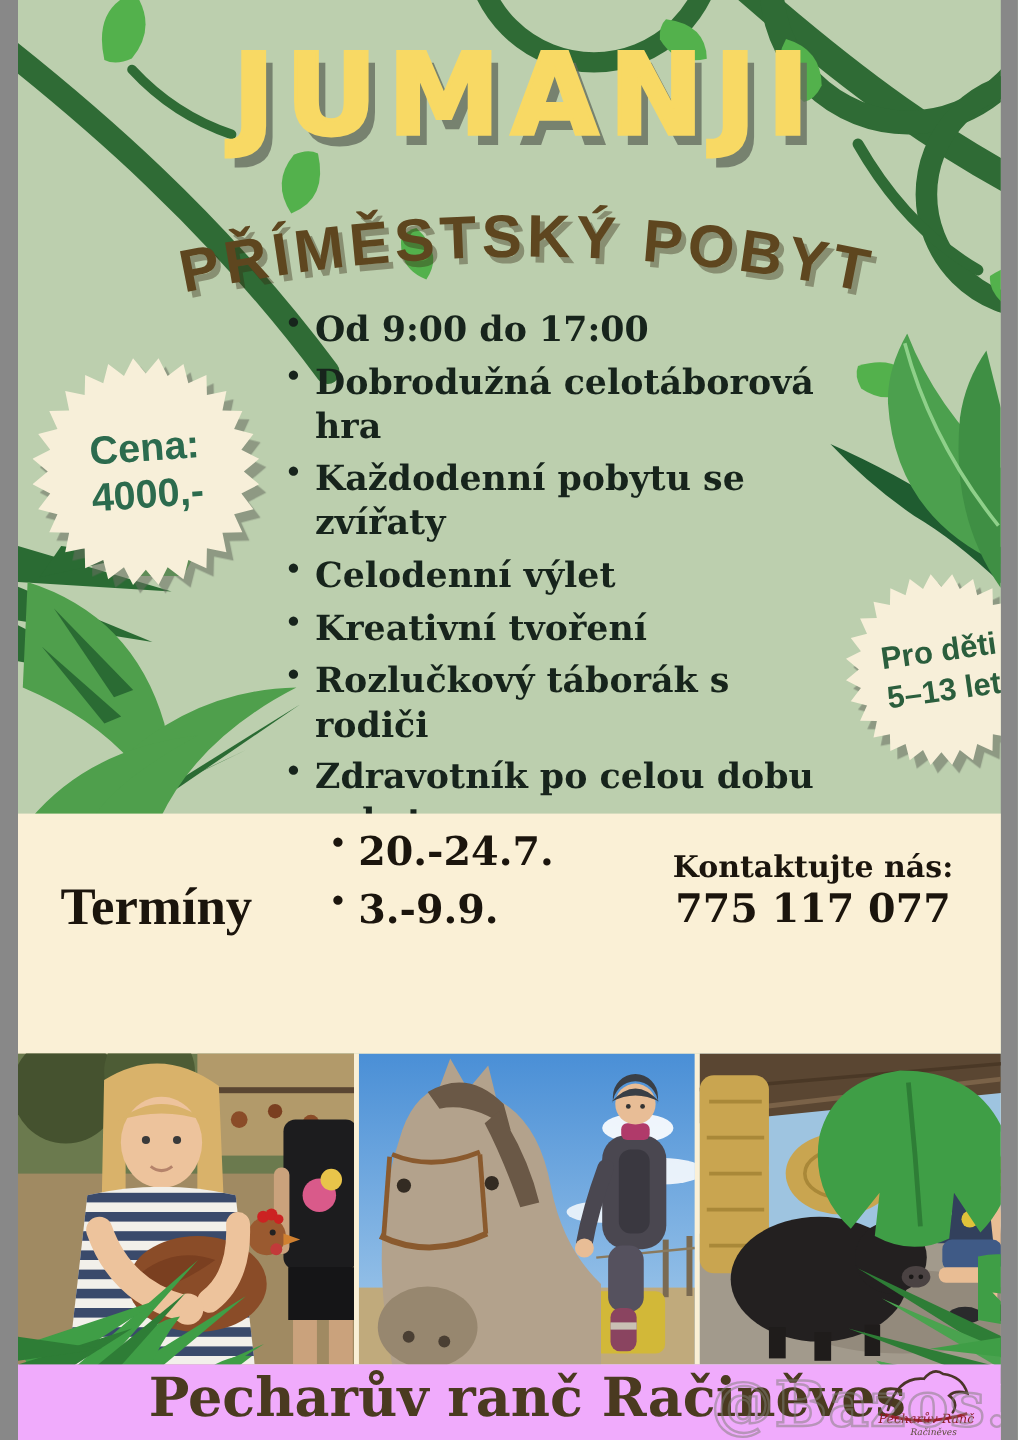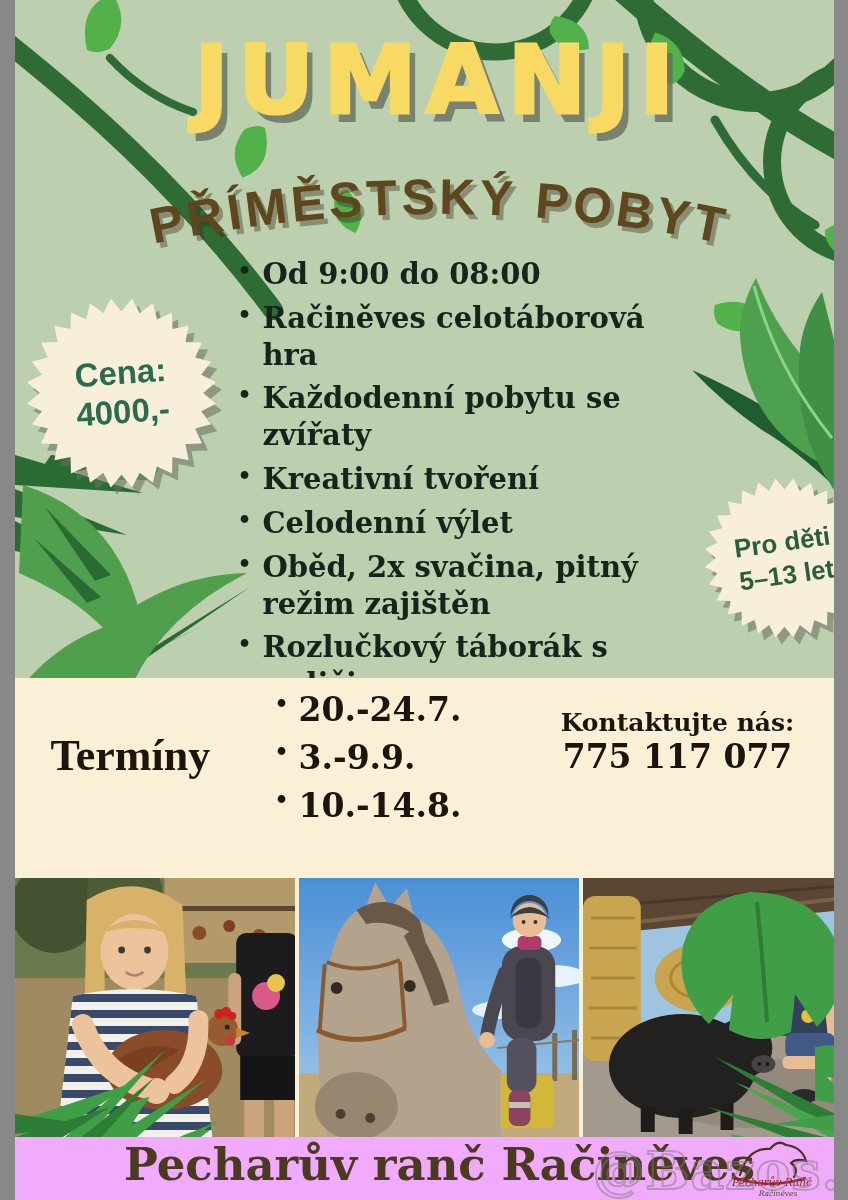--- a/index.html
+++ b/index.html
@@ -132,26 +132,25 @@
       </defs>
     <text class="sub-shadow" transform="translate(4,5)">
       <textPath href="#subArc" startOffset="50%" text-anchor="middle">PŘÍMĚSTSKÝ POBYT</textPath>
     </text>
     <text class="sub-main">
       <textPath href="#subArc" startOffset="50%" text-anchor="middle">PŘÍMĚSTSKÝ POBYT</textPath>
     </text>
   </svg>
 
   <ul class="features">
-    <li>Od 9:00 do 08:00</li>
-    <li>Račiněves celotáborová hra</li>
+    <li>Od 9:00 do 17:00</li>
+    <li>Dobrodužná celotáborová hra</li>
     <li>Každodenní pobytu se zvířaty</li>
+    <li>Celodenní výlet</li>
     <li>Kreativní tvoření</li>
-    <li>Celodenní výlet</li>
-    <li>Oběd, 2x svačina, pitný režim zajištěn</li>
     <li>Rozlučkový táborák s rodiči</li>
     <li>Zdravotník po celou dobu pobytu</li>
   </ul>
 
   <div class="burst-wrap price-wrap">
     <div class="burst" style="clip-path: polygon(93% 50%, 99.69% 55.6%, 91.92% 59.57%, 97.19% 66.51%, 88.74% 68.66%, 92.34% 76.6%, 83.62% 76.81%, 85.36% 85.36%, 76.81% 83.62%, 76.6% 92.34%, 68.66% 88.74%, 66.51% 97.19%, 59.57% 91.92%, 55.6% 99.69%, 50% 93%, 44.4% 99.69%, 40.43% 91.92%, 33.49% 97.19%, 31.34% 88.74%, 23.4% 92.34%, 23.19% 83.62%, 14.64% 85.36%, 16.38% 76.81%, 7.66% 76.6%, 11.26% 68.66%, 2.81% 66.51%, 8.08% 59.57%, 0.31% 55.6%, 7% 50%, 0.31% 44.4%, 8.08% 40.43%, 2.81% 33.49%, 11.26% 31.34%, 7.66% 23.4%, 16.38% 23.19%, 14.64% 14.64%, 23.19% 16.38%, 23.4% 7.66%, 31.34% 11.26%, 33.49% 2.81%, 40.43% 8.08%, 44.4% 0.31%, 50% 7%, 55.6% 0.31%, 59.57% 8.08%, 66.51% 2.81%, 68.66% 11.26%, 76.6% 7.66%, 76.81% 16.38%, 85.36% 14.64%, 83.62% 23.19%, 92.34% 23.4%, 88.74% 31.34%, 97.19% 33.49%, 91.92% 40.43%, 99.69% 44.4%);">
       <div class="badge-text price-text">
         <div>Cena:</div>
         <div>4000,-</div>
       </div>
@@ -165,21 +164,20 @@
         <div>5–13 let</div>
       </div>
     </div>
   </div>
 
   <div class="terms">
     <div class="terms-heading">Termíny</div>
     <ul class="dates">
       <li>20.-24.7.</li>
       <li>3.-9.9.</li>
-      <li>10.-14.8.</li>
     </ul>
     <div class="contact">
       <div class="contact-heading">Kontaktujte nás:</div>
       <div class="contact-phone">775 117 077</div>
     </div>
   </div>
 
   <div class="photos">
 
     <svg class="photo" viewBox="0 0 281 259" preserveAspectRatio="none">

